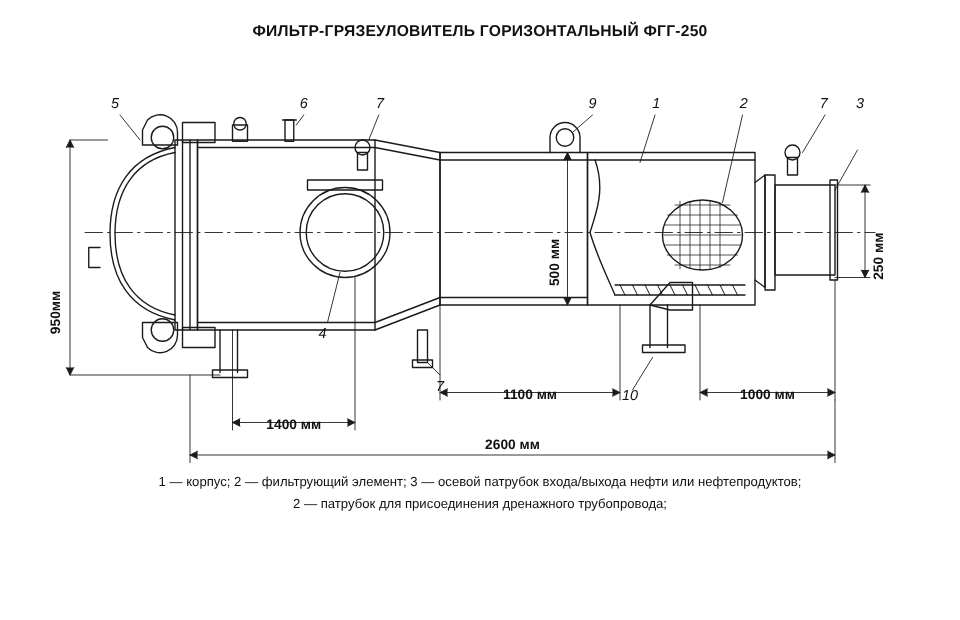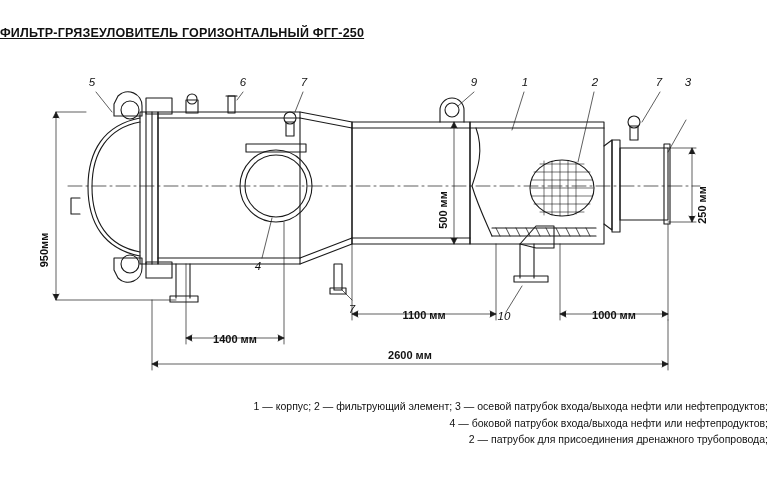--- a/index.html
+++ b/index.html
@@ -6,34 +6,33 @@
   body{
     width:768px;height:496px;
     background:#ffffff;
     font-family:"Liberation Sans", sans-serif;
     color:#1a1a1a;
     position:relative;
     overflow:hidden;
   }
   .title{
     position:absolute;
-    top:26px;left:0;width:768px;
-    text-align:left;
+    top:18px;left:0;width:768px;
+    text-align:center;
     font-size:12.5px;
     font-weight:bold;
     letter-spacing:.2px;
     color:#111;
-    text-decoration:underline;
   }
   svg.drawing{position:absolute;top:0;left:0;width:768px;height:496px;}
   .legend{
     position:absolute;
     left:0;width:768px;
-    top:398px;
-    text-align:right;
+    top:378px;
+    text-align:center;
     font-size:10.5px;
     line-height:16.5px;
     color:#111;
   }
   .legend .ln{display:block;white-space:nowrap;}
   text{font-family:"Liberation Sans", sans-serif;}
 </style>
 </head>
 <body>
 
@@ -223,15 +222,14 @@
     <text x="659" y="86" text-anchor="middle">7</text>
     <text x="688" y="86" text-anchor="middle">3</text>
     <text x="258" y="270" text-anchor="middle">4</text>
     <text x="352" y="313" text-anchor="middle">7</text>
     <text x="504" y="320" text-anchor="middle">10</text>
   </g>
 </svg>
 
 <div class="legend">
   <span class="ln">1 — корпус;  2 — фильтрующий элемент;  3 — осевой патрубок входа/выхода нефти или нефтепродуктов;</span>
-  <span class="ln">4 — боковой патрубок входа/выхода нефти или нефтепродуктов;</span>
   <span class="ln">2 — патрубок для присоединения дренажного трубопровода;</span>
 </div>
 
 </body></html>

